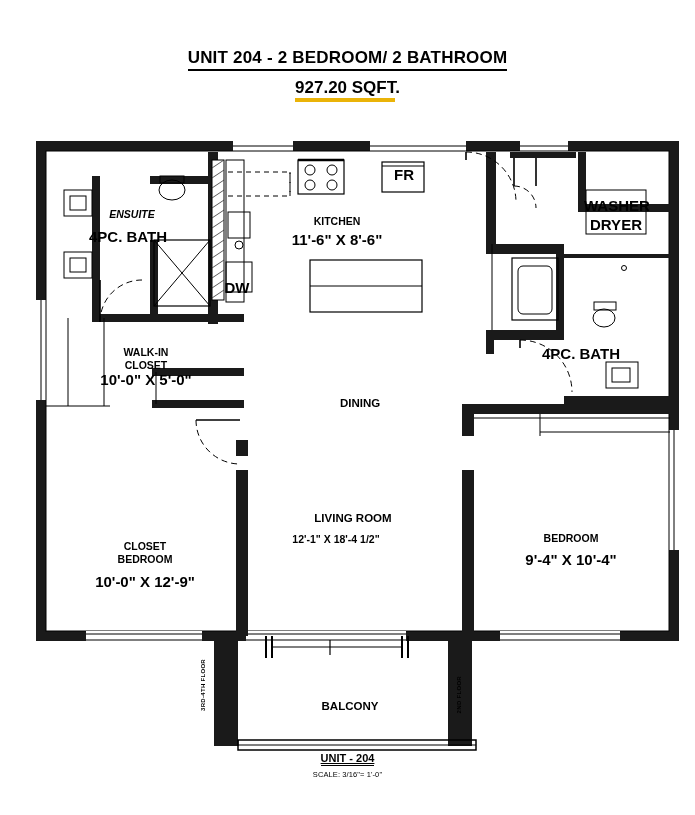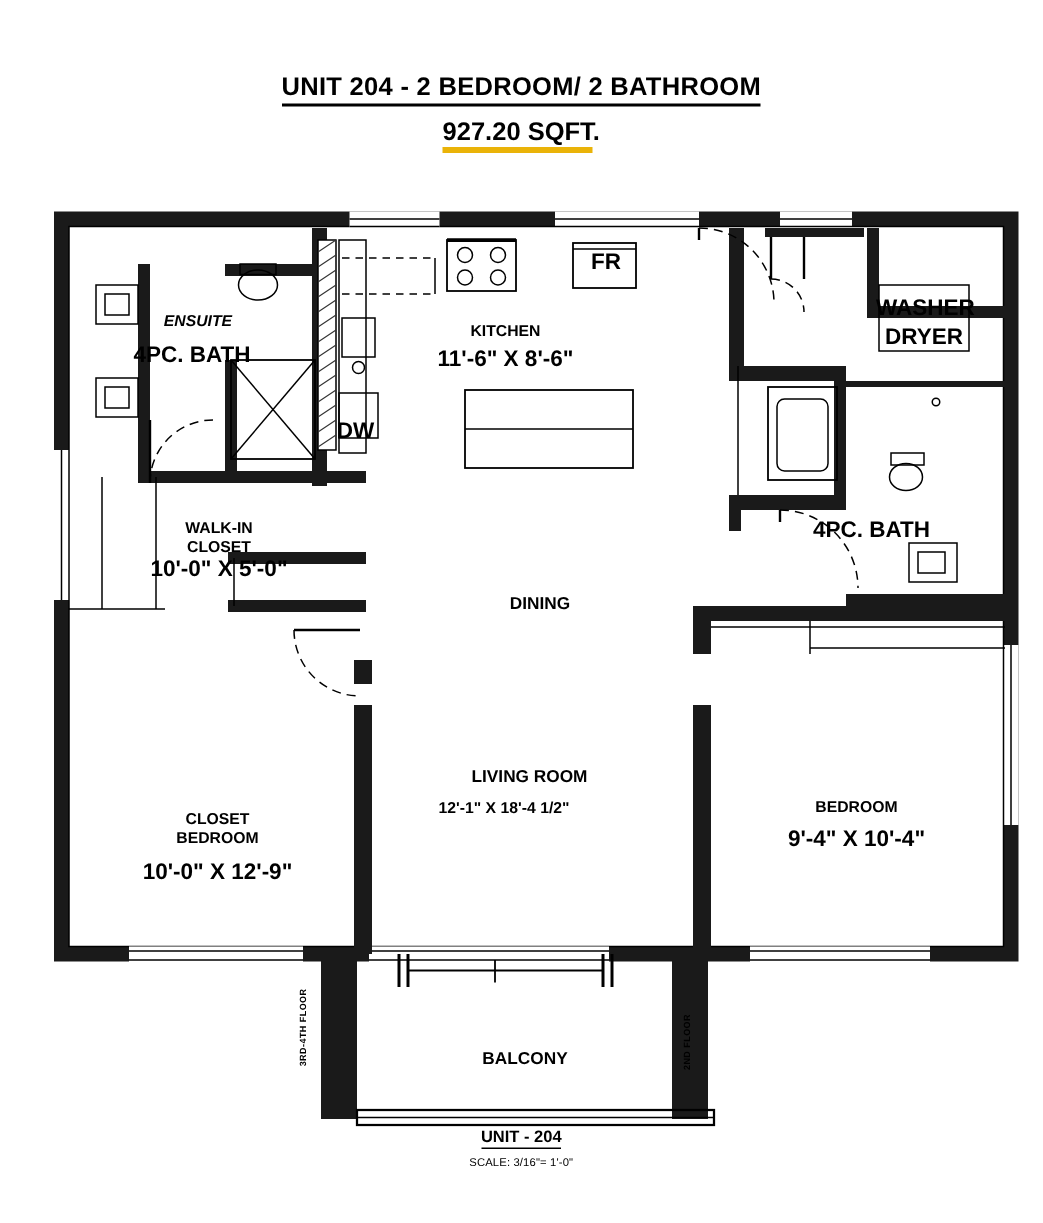--- a/index.html
+++ b/index.html
@@ -70,20 +70,21 @@
     top: 748px;
     width: 695px;
     text-align: center;
   }
   .footer-unit {
     font-size: 11px;
     font-weight: bold;
     display: inline-block;
     border-bottom: 1.6px solid #000;
     padding-bottom: 1px;
+    text-decoration: underline;
   }
   .footer-scale {
     font-size: 7.5px;
     margin-top: 4px;
     letter-spacing: 0.1px;
   }
 </style>
 </head>
 <body>
 

